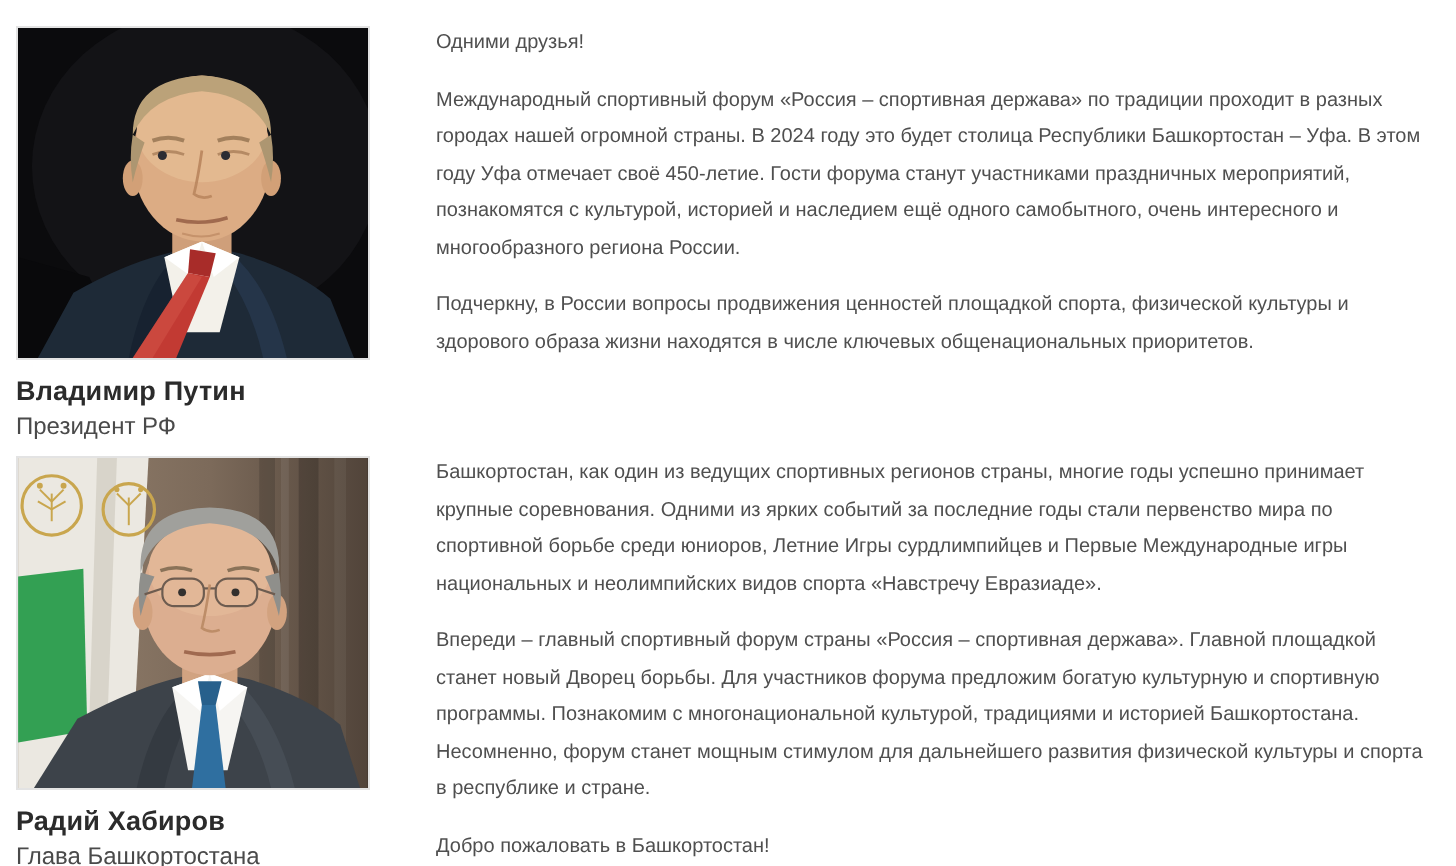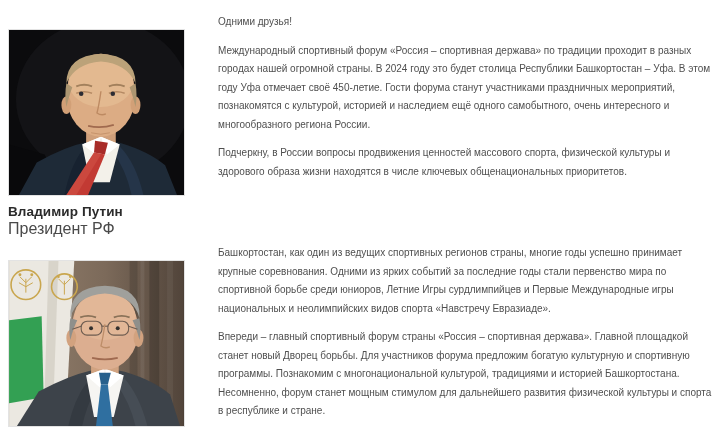--- a/index.html
+++ b/index.html
@@ -3,34 +3,34 @@
 <meta charset="utf-8">
 <style>
   html, body { margin: 0; padding: 0; background: #ffffff; }
   body {
     width: 728px; height: 433px; overflow: hidden;
     font-family: "Liberation Sans", sans-serif;
     -webkit-font-smoothing: antialiased;
   }
   .page { box-sizing: border-box; width: 728px; padding: 13px 8px 0 8px; }
   .row { display: flex; align-items: flex-start; margin-bottom: 8px; }
-  .figure-col { flex: 0 0 177px; width: 177px; margin-right: 33px; margin-top: 16px; }
+  .figure-col { flex: 0 0 177px; width: 177px; margin-right: 33px; }
   .photo {
     width: 177px; height: 167px; overflow: hidden;
     border: 1px solid #e3e3e3; box-sizing: border-box;
     background: #000;
   }
   .photo svg { display: block; width: 175px; height: 165px; }
   figure { margin: 0; }
   figcaption { margin-top: 7px; }
   .person-name {
     font-size: 13.5px; font-weight: bold; color: #2b2b2b;
     line-height: 17px; letter-spacing: 0.1px;
   }
-  .person-role { font-size: 16px; color: #4a4a4a; line-height: 14px; margin-top: 2px; }
+  .person-role { font-size: 12px; color: #4a4a4a; line-height: 14px; margin-top: 2px; }
   .message { width: 494px; font-size: 10px; line-height: 18.5px; color: #4f4f4f; }
   .message p { margin: 0 0 10px 0; }
   .message p:last-child { margin-bottom: 0; }
 </style>
 </head>
 <body>
 
 <main class="page">
 
   <section class="row">
@@ -83,21 +83,21 @@
         </div>
         <figcaption>
           <div class="person-name">Владимир Путин</div>
           <div class="person-role">Президент РФ</div>
         </figcaption>
       </figure>
     </div>
     <div class="message">
       <p>Одними друзья!</p>
       <p>Международный спортивный форум «Россия – спортивная держава» по традиции проходит в разных городах нашей огромной страны. В 2024 году это будет столица Республики Башкортостан – Уфа. В этом году Уфа отмечает своё 450-летие. Гости форума станут участниками праздничных мероприятий, познакомятся с культурой, историей и наследием ещё одного самобытного, очень интересного и многообразного региона России.</p>
-      <p>Подчеркну, в России вопросы продвижения ценностей массового спорта, физической культуры и здорового образа жизни находятся в числе ключевых общенациональных приоритетов.</p>
+      <p>Подчеркну, в России вопросы продвижения ценностей площадкой спорта, физической культуры и здорового образа жизни находятся в числе ключевых общенациональных приоритетов.</p>
     </div>
   </section>
 
   <section class="row">
     <div class="figure-col">
       <figure>
         <div class="photo">
           <svg viewBox="0 0 177 167">
             <defs>
               <linearGradient id="curtain-g" x1="0" y1="0" x2="1" y2="0">
@@ -173,20 +173,21 @@
 
             <circle cx="83" cy="68" r="2" fill="#33302e"></circle>
             <circle cx="110" cy="68" r="2" fill="#33302e"></circle>
 
             <path d="M97,64 Q95,78 93,86 Q97,89 102,87" stroke="#bd8d68" stroke-width="1.3" fill="none"></path>
 
             <path d="M84,98 Q97,101 110,98" stroke="#a06a50" stroke-width="1.8" fill="none"></path>
           </svg>
         </div>
         <figcaption>
+          <div class="person-name">Радий Хабиров</div>
           <div class="person-role">Глава Башкортостана</div>
         </figcaption>
       </figure>
     </div>
     <div class="message">
       <p>Башкортостан, как один из ведущих спортивных регионов страны, многие годы успешно принимает крупные соревнования. Одними из ярких событий за последние годы стали первенство мира по спортивной борьбе среди юниоров, Летние Игры сурдлимпийцев и Первые Международные игры национальных и неолимпийских видов спорта «Навстречу Евразиаде».</p>
       <p>Впереди – главный спортивный форум страны «Россия – спортивная держава». Главной площадкой станет новый Дворец борьбы. Для участников форума предложим богатую культурную и спортивную программы. Познакомим с многонациональной культурой, традициями и историей Башкортостана. Несомненно, форум станет мощным стимулом для дальнейшего развития физической культуры и спорта в республике и стране.</p>
       <p>Добро пожаловать в Башкортостан!</p>
     </div>
   </section>

